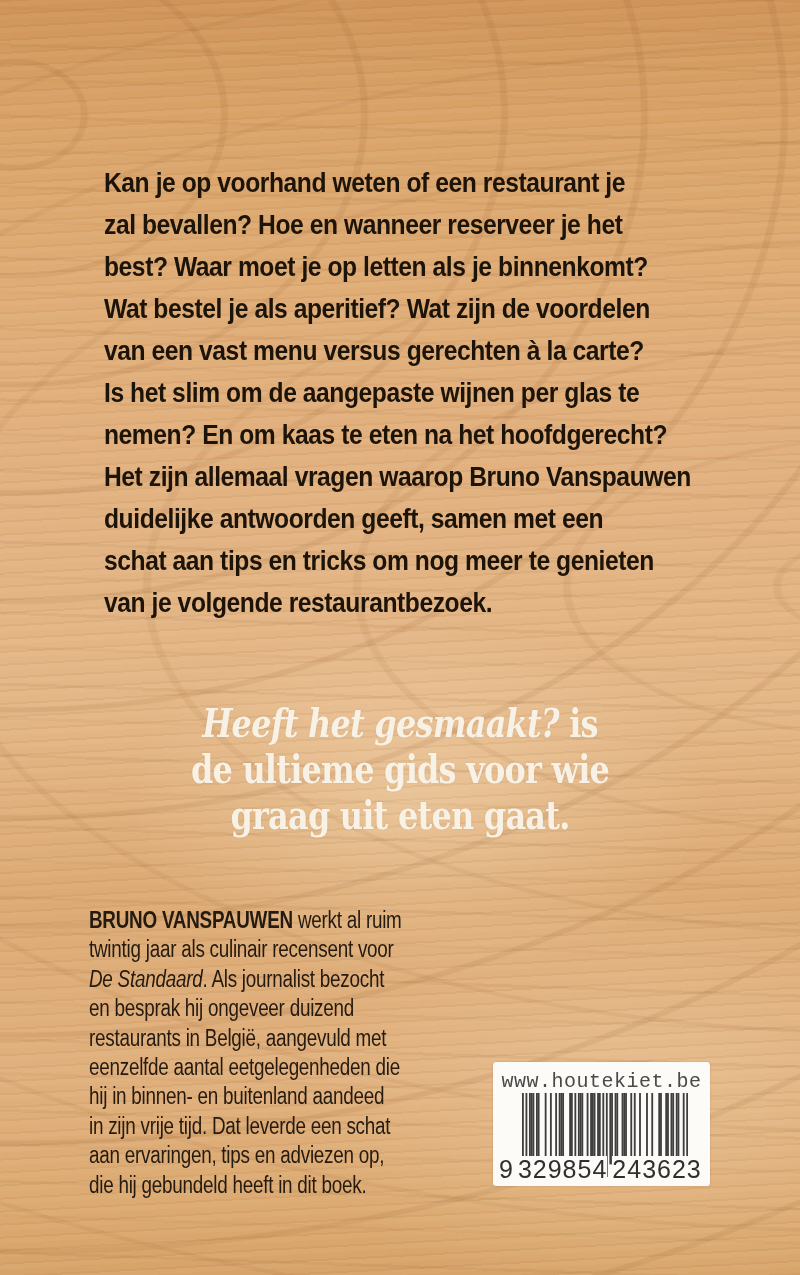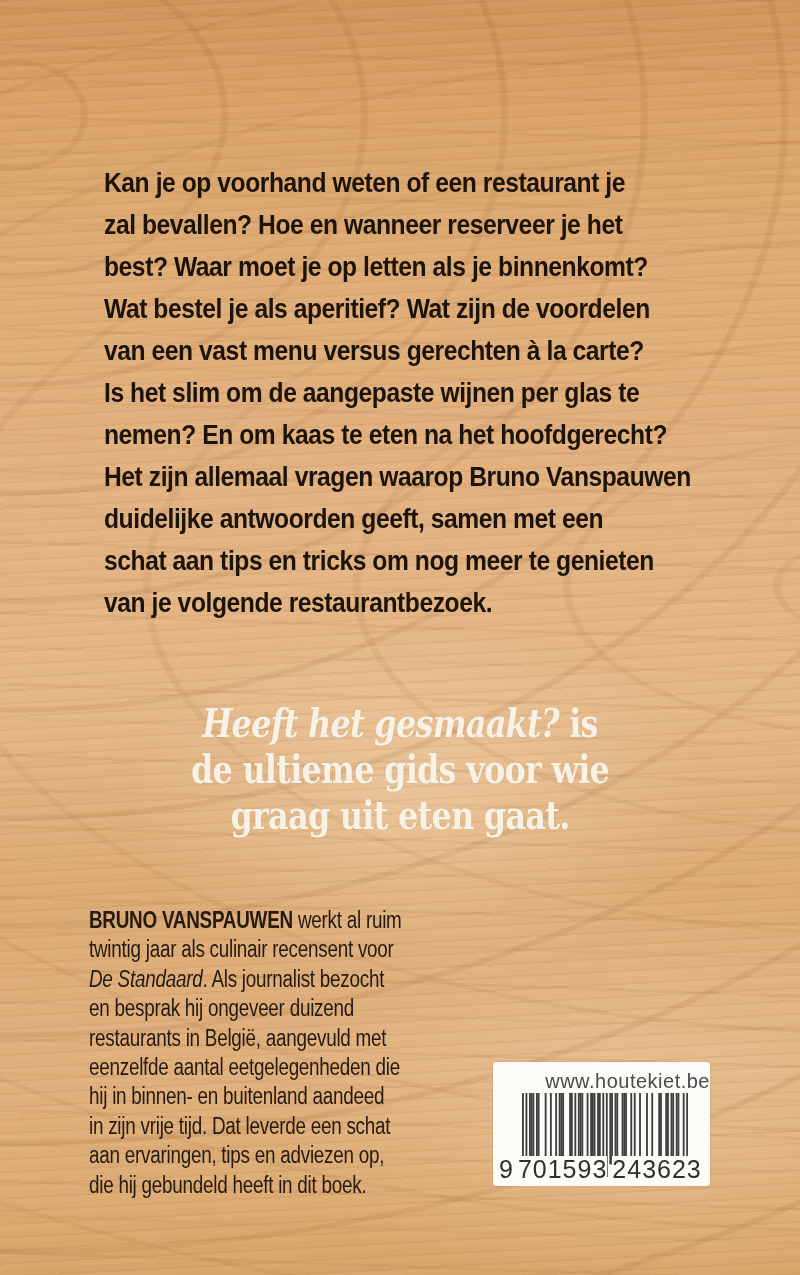--- a/index.html
+++ b/index.html
@@ -47,22 +47,22 @@
   .bio .seg-b{font-weight:bold;}
   .bio .seg-i{font-style:italic;}
   .seg-n{font-style:normal;}
 
   .barcode-box{
     position:absolute;left:493px;top:1062px;width:217px;height:124px;
     background:#fcfbf8;border-radius:3px;
     box-shadow:0 0 2px rgba(90,60,30,0.25);
   }
   .bc-site{
-    margin-top:8px;text-align:right;
-    font-family:Liberation Sans, sans-serif;
+    margin-top:8px;text-align:center;
+    font-family:Liberation Mono, monospace;
     font-size:20px;letter-spacing:0.5px;color:#4a4a4a;
   }
   .bc-bars{
     position:absolute;left:29px;top:31px;width:166px;height:84px;
   }
   .bc-bars rect{fill:#3e3e3e;}
   .bc-digits{
     position:absolute;left:6px;right:9px;bottom:3px;height:27px;
     display:flex;align-items:flex-end;
     font-family:"Liberation Sans","DejaVu Sans",sans-serif;
@@ -157,18 +157,18 @@
         <rect x="83" y="0" width="1.05" height="85"></rect>
         <rect x="85" y="0" width="1.05" height="85"></rect>
         <rect x="86" y="0" width="1.05" height="85"></rect>
         <rect x="88" y="0" width="1.05" height="85"></rect>
         <rect x="89" y="0" width="1.05" height="85"></rect>
         <rect x="92" y="0" width="1.05" height="100"></rect>
         <rect x="94" y="0" width="1.05" height="100"></rect>
       </svg>
     <div class="bc-digits">
       <span class="d9">9</span>
-      <span class="dg">701593</span>
+      <span class="dg">329854</span>
       <span class="dg">243623</span>
     </div>
   </div>
 
 </div>
 
 </body></html>

